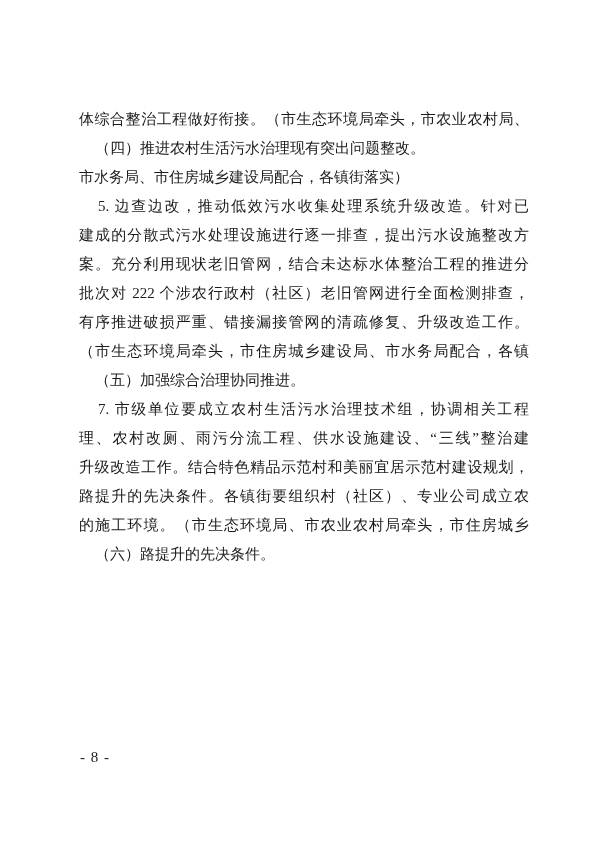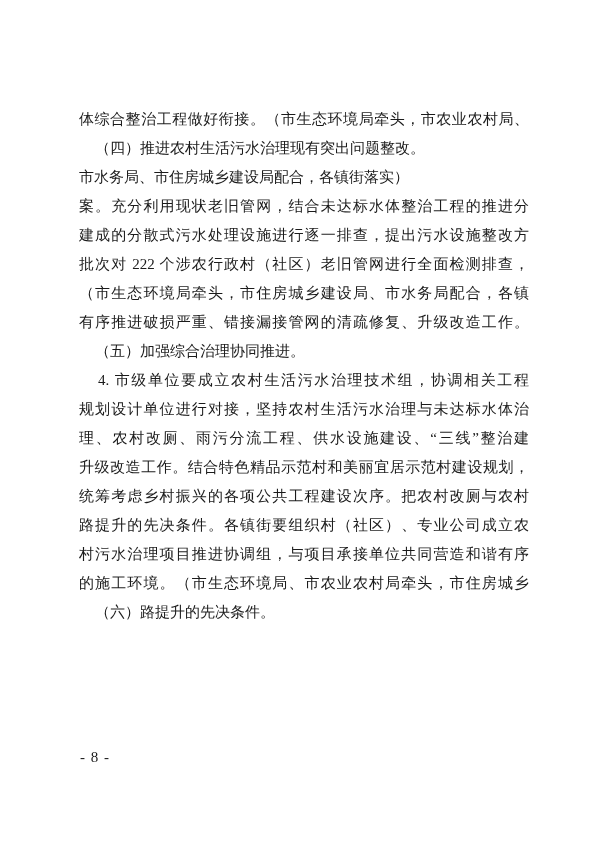--- a/index.html
+++ b/index.html
@@ -55,30 +55,28 @@
   }
 </style>
 </head>
 <body>
 
 <div class="page">
   <div class="content">
     <div class="line just">体综合整治工程做好衔接。（市生态环境局牵头，市农业农村局、</div>
     <div class="line indent-par">（四）推进农村生活污水治理现有突出问题整改。</div>
     <div class="line">市水务局、市住房城乡建设局配合，各镇街落实）</div>
+    <div class="line just indent-num">5. 边查边改，推动低效污水收集处理系统升级改造。针对已</div>
+    <div class="line just">建成的分散式污水处理设施进行逐一排查，提出污水设施整改方</div>
     <div class="line just">案。充分利用现状老旧管网，结合未达标水体整治工程的推进分</div>
-    <div class="line just">建成的分散式污水处理设施进行逐一排查，提出污水设施整改方</div>
     <div class="line just">批次对 222 个涉农行政村（社区）老旧管网进行全面检测排查，</div>
+    <div class="line just">有序推进破损严重、错接漏接管网的清疏修复、升级改造工作。</div>
     <div class="line just">（市生态环境局牵头，市住房城乡建设局、市水务局配合，各镇</div>
-    <div class="line just">有序推进破损严重、错接漏接管网的清疏修复、升级改造工作。</div>
     <div class="line indent-par">（五）加强综合治理协同推进。</div>
-    <div class="line just indent-num">4. 市级单位要成立农村生活污水治理技术组，协调相关工程</div>
-    <div class="line just">规划设计单位进行对接，坚持农村生活污水治理与未达标水体治</div>
+    <div class="line just indent-num">7. 市级单位要成立农村生活污水治理技术组，协调相关工程</div>
     <div class="line just">理、农村改厕、雨污分流工程、供水设施建设、“三线”整治建</div>
     <div class="line just">升级改造工作。结合特色精品示范村和美丽宜居示范村建设规划，</div>
-    <div class="line just">统筹考虑乡村振兴的各项公共工程建设次序。把农村改厕与农村</div>
     <div class="line just">路提升的先决条件。各镇街要组织村（社区）、专业公司成立农</div>
-    <div class="line just">村污水治理项目推进协调组，与项目承接单位共同营造和谐有序</div>
     <div class="line just">的施工环境。（市生态环境局、市农业农村局牵头，市住房城乡</div>
     <div class="line indent-par">（六）路提升的先决条件。</div>
   </div>
   <div class="page-number">- 8 -</div>
 </div>
 
 </body></html>

